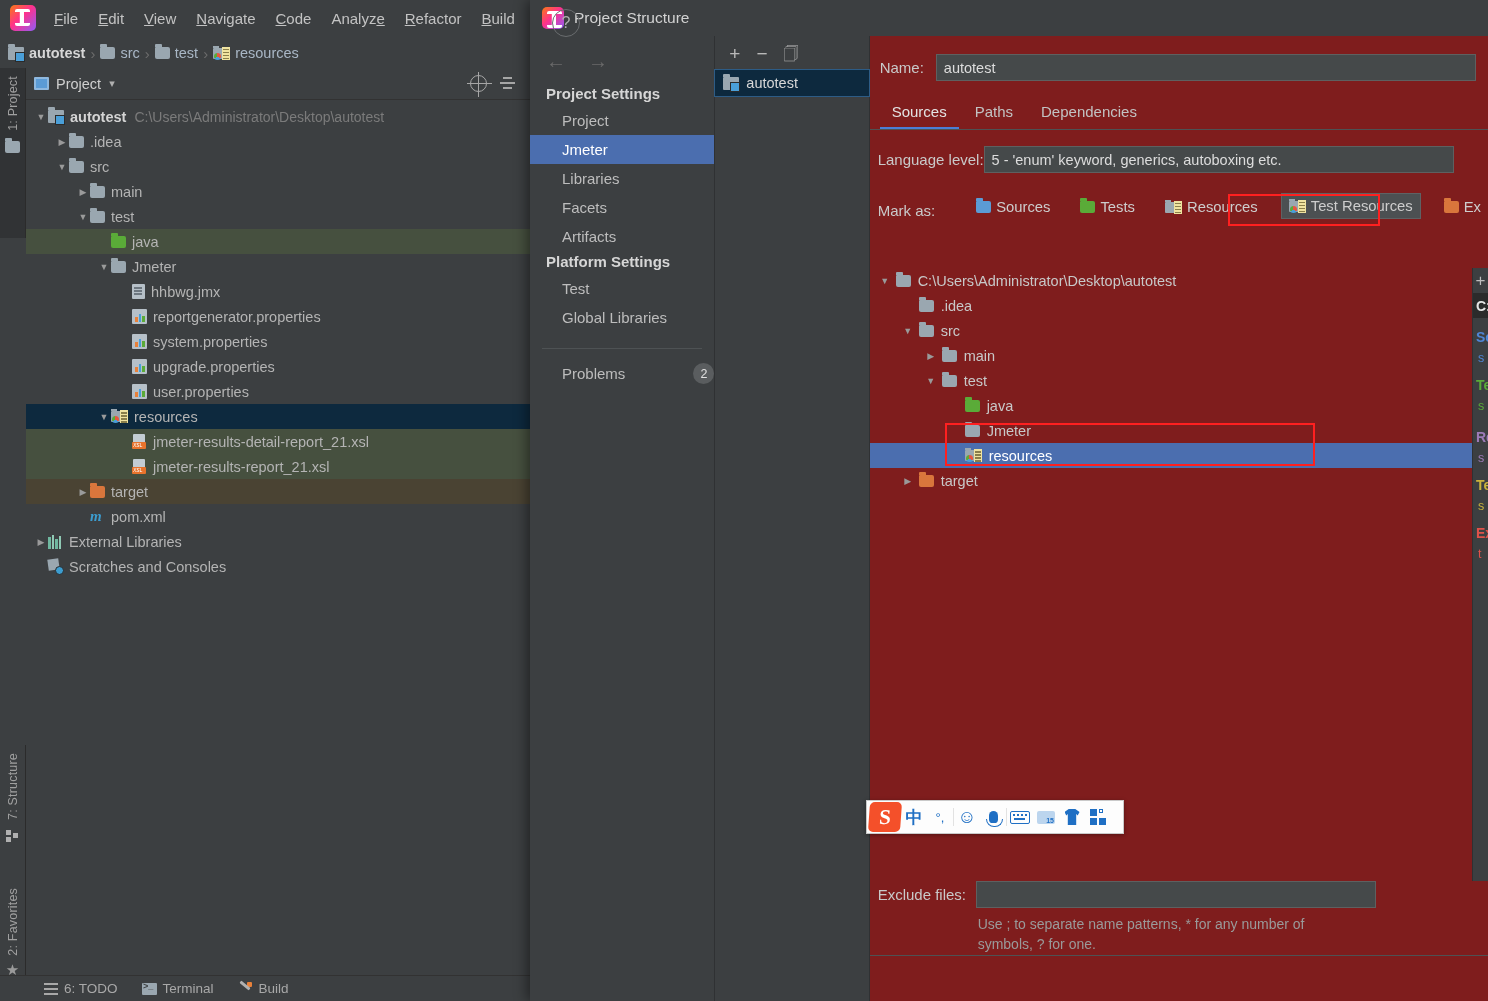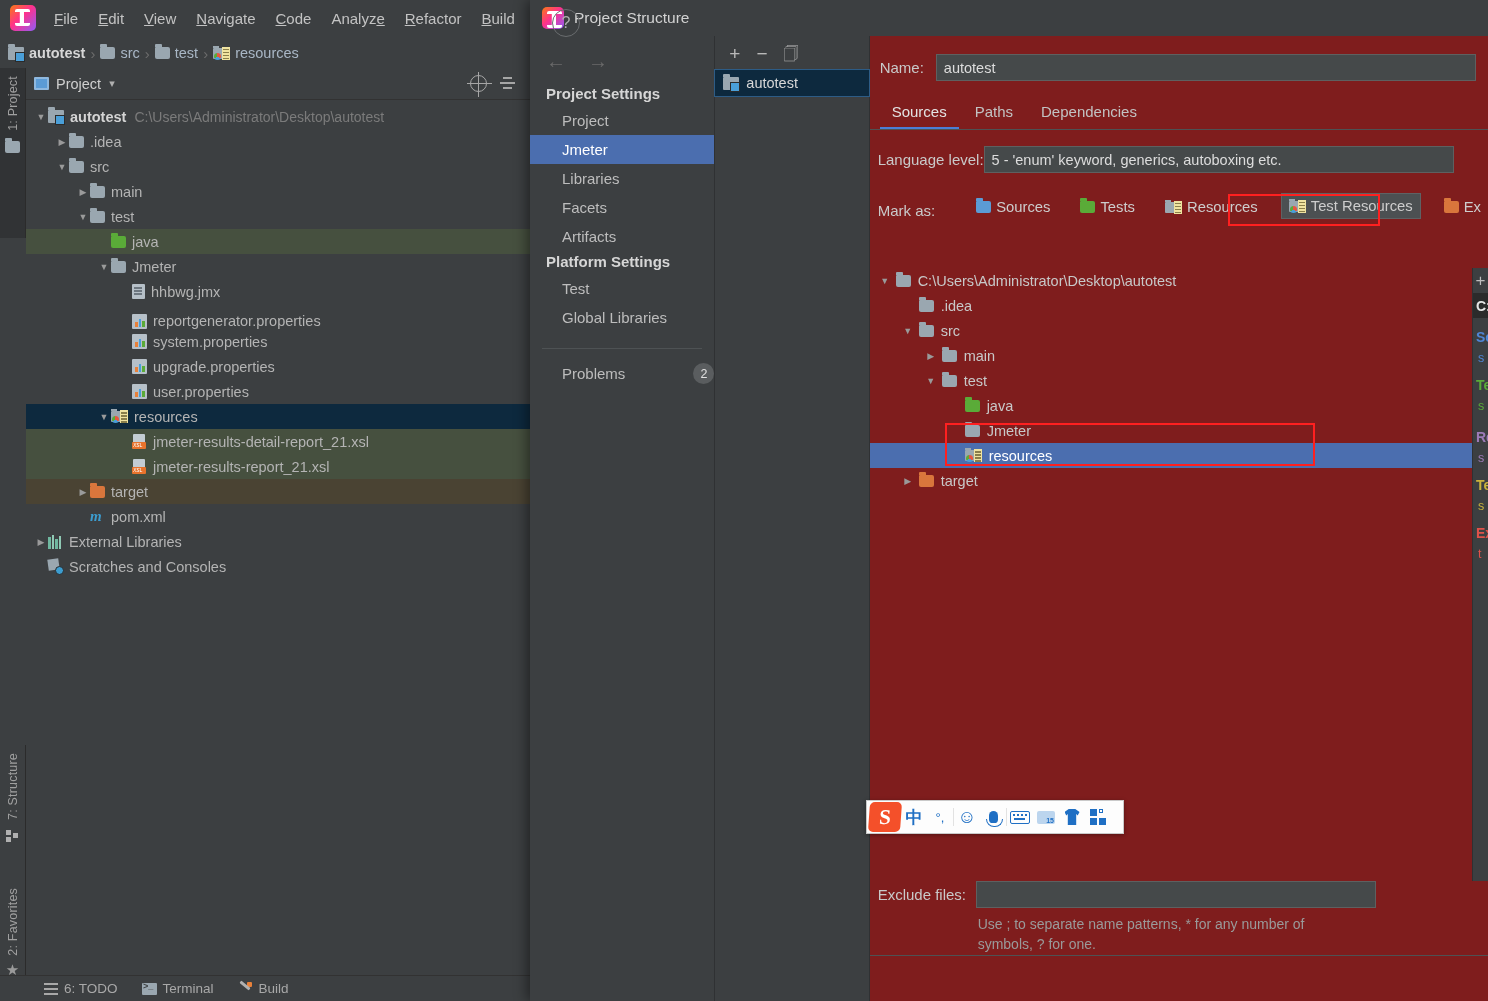--- a/index.html
+++ b/index.html
@@ -339,21 +339,21 @@
           <div class="trow" style="padding-left: 71px;">
             <span class="arrow">▼</span>
             <span class="ico ico-folder" style="margin-right: 6px;"></span>
             <span class="lbl">Jmeter</span>
           </div>
           <div class="trow" style="padding-left: 92px;">
             <span class="arrow"></span>
             <span class="ico ico-jmx" style="margin-right: 6px;"></span>
             <span class="lbl">hhbwg.jmx</span>
           </div>
-          <div class="trow" style="padding-left: 92px; align-items: flex-end;">
+          <div class="trow" style="padding-left: 92px;">
             <span class="arrow"></span>
             <span class="ico ico-props" style="margin-right: 6px;">
               <i class="pg"></i>
               <i class="b1"></i>
               <i class="b2"></i>
               <i class="b3"></i>
             </span>
             <span class="lbl">reportgenerator.properties</span>
           </div>
           <div class="trow" style="padding-left: 92px;">

